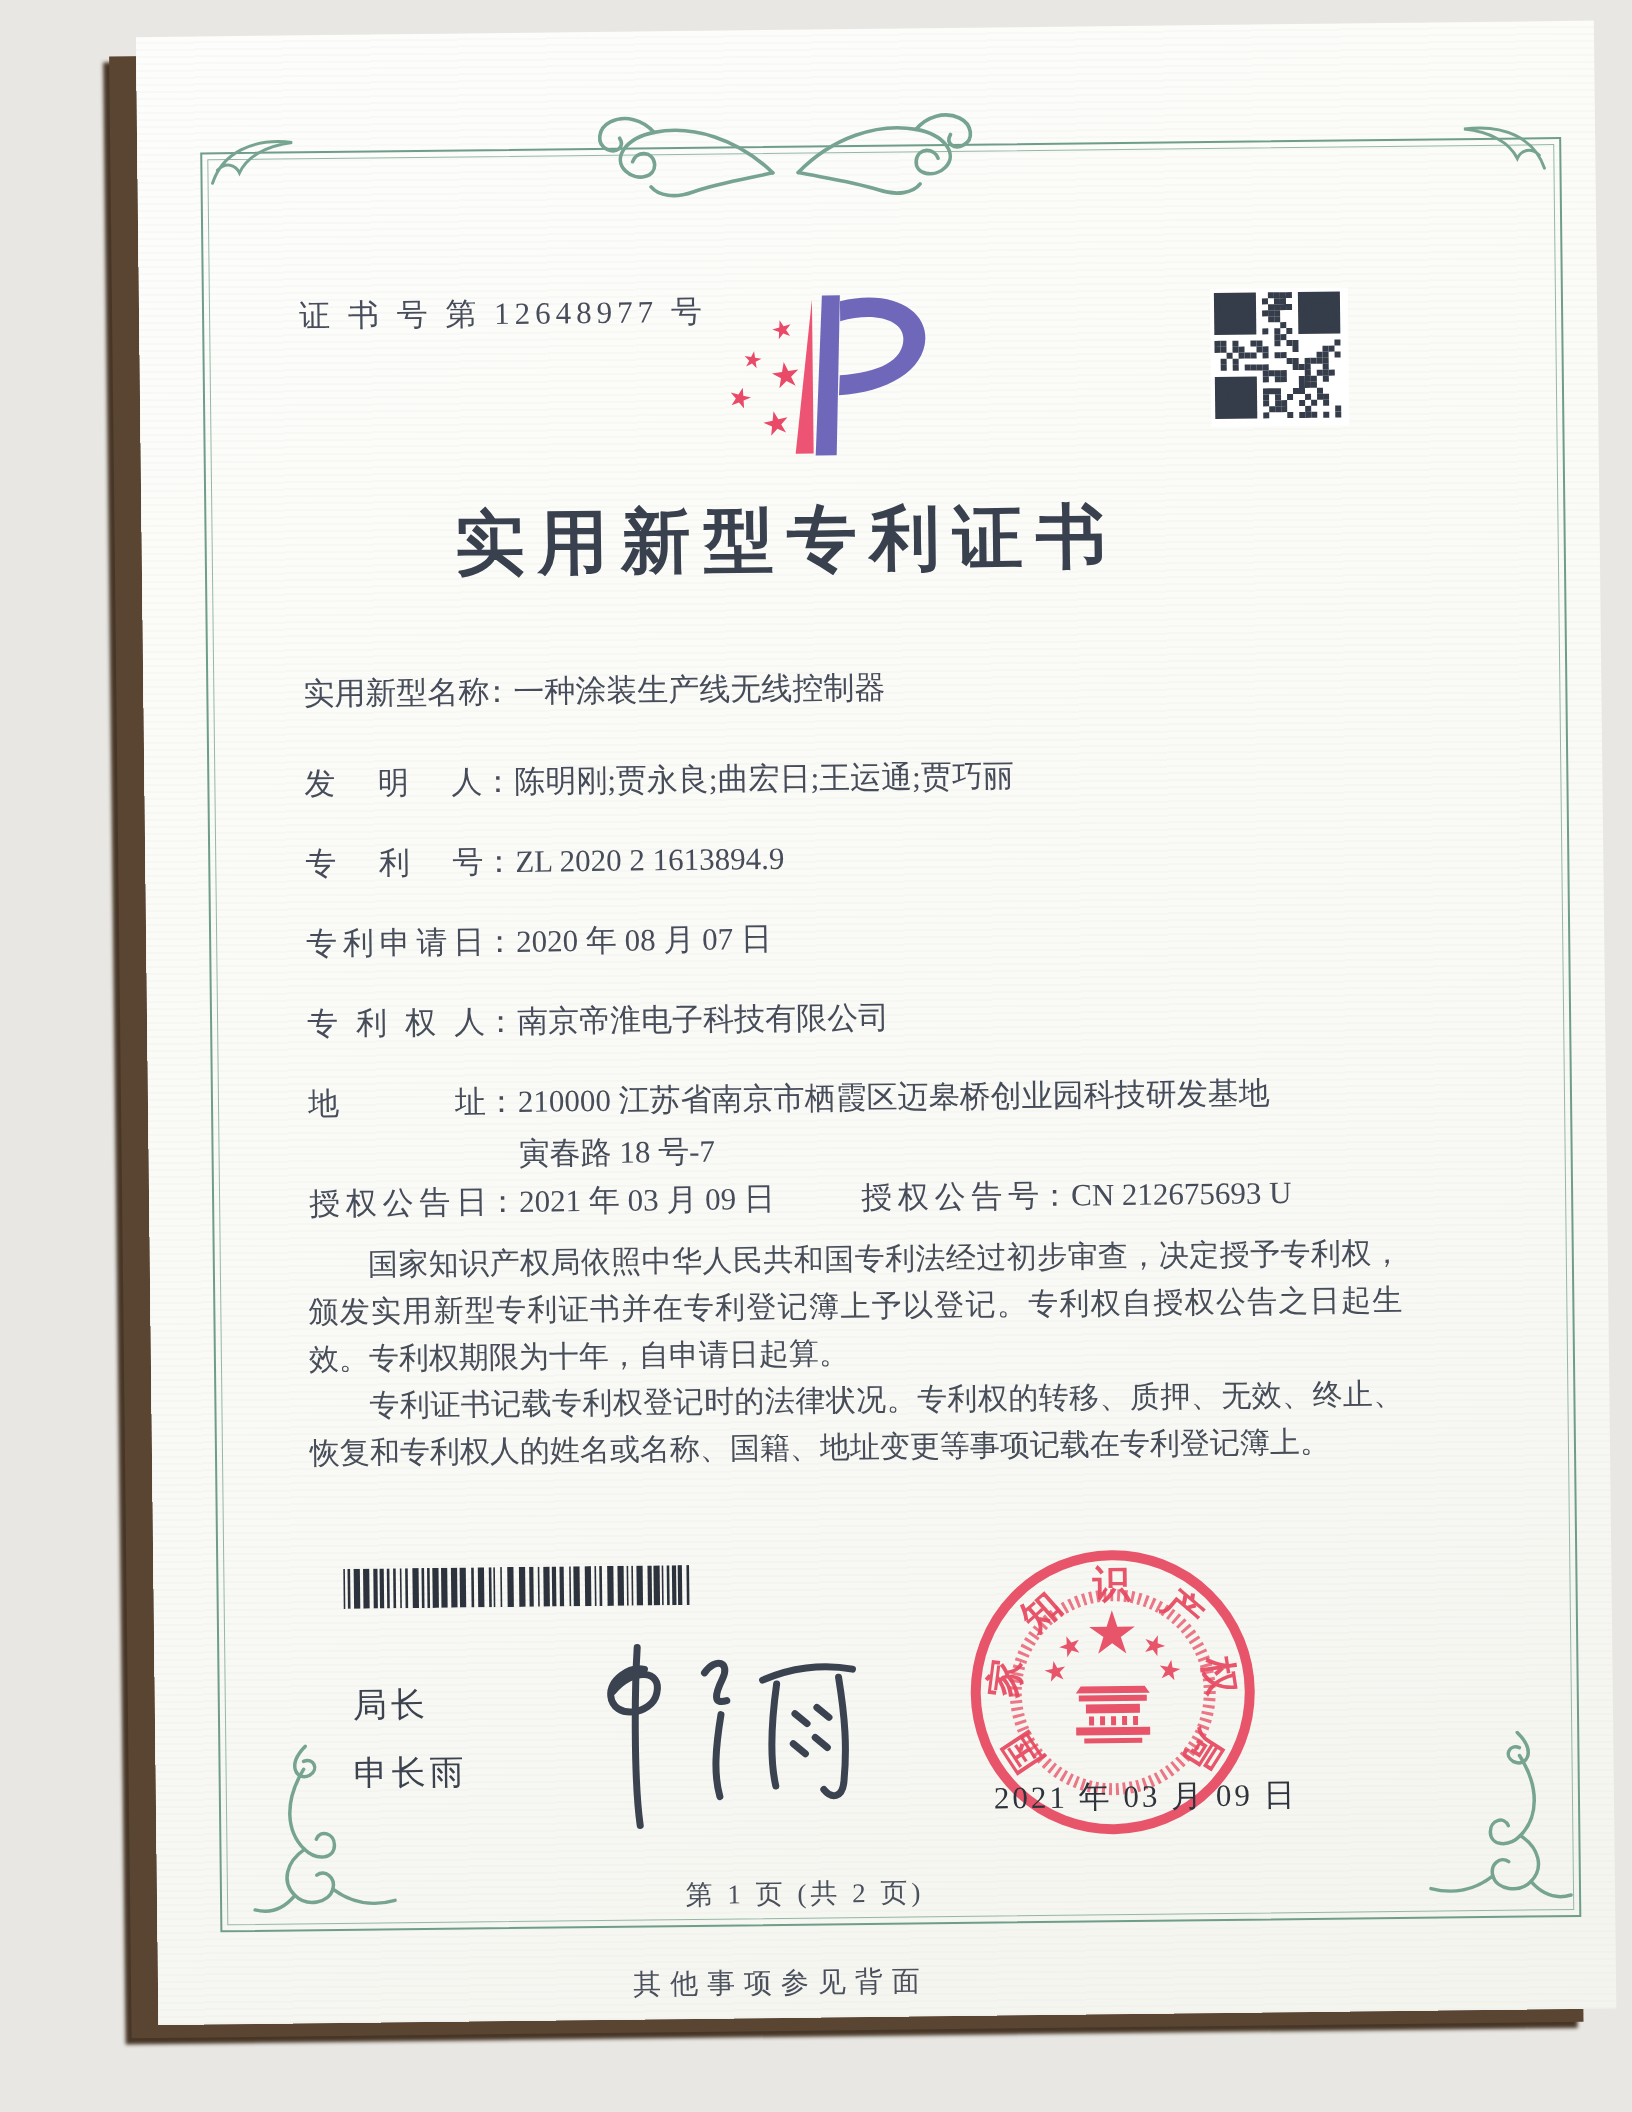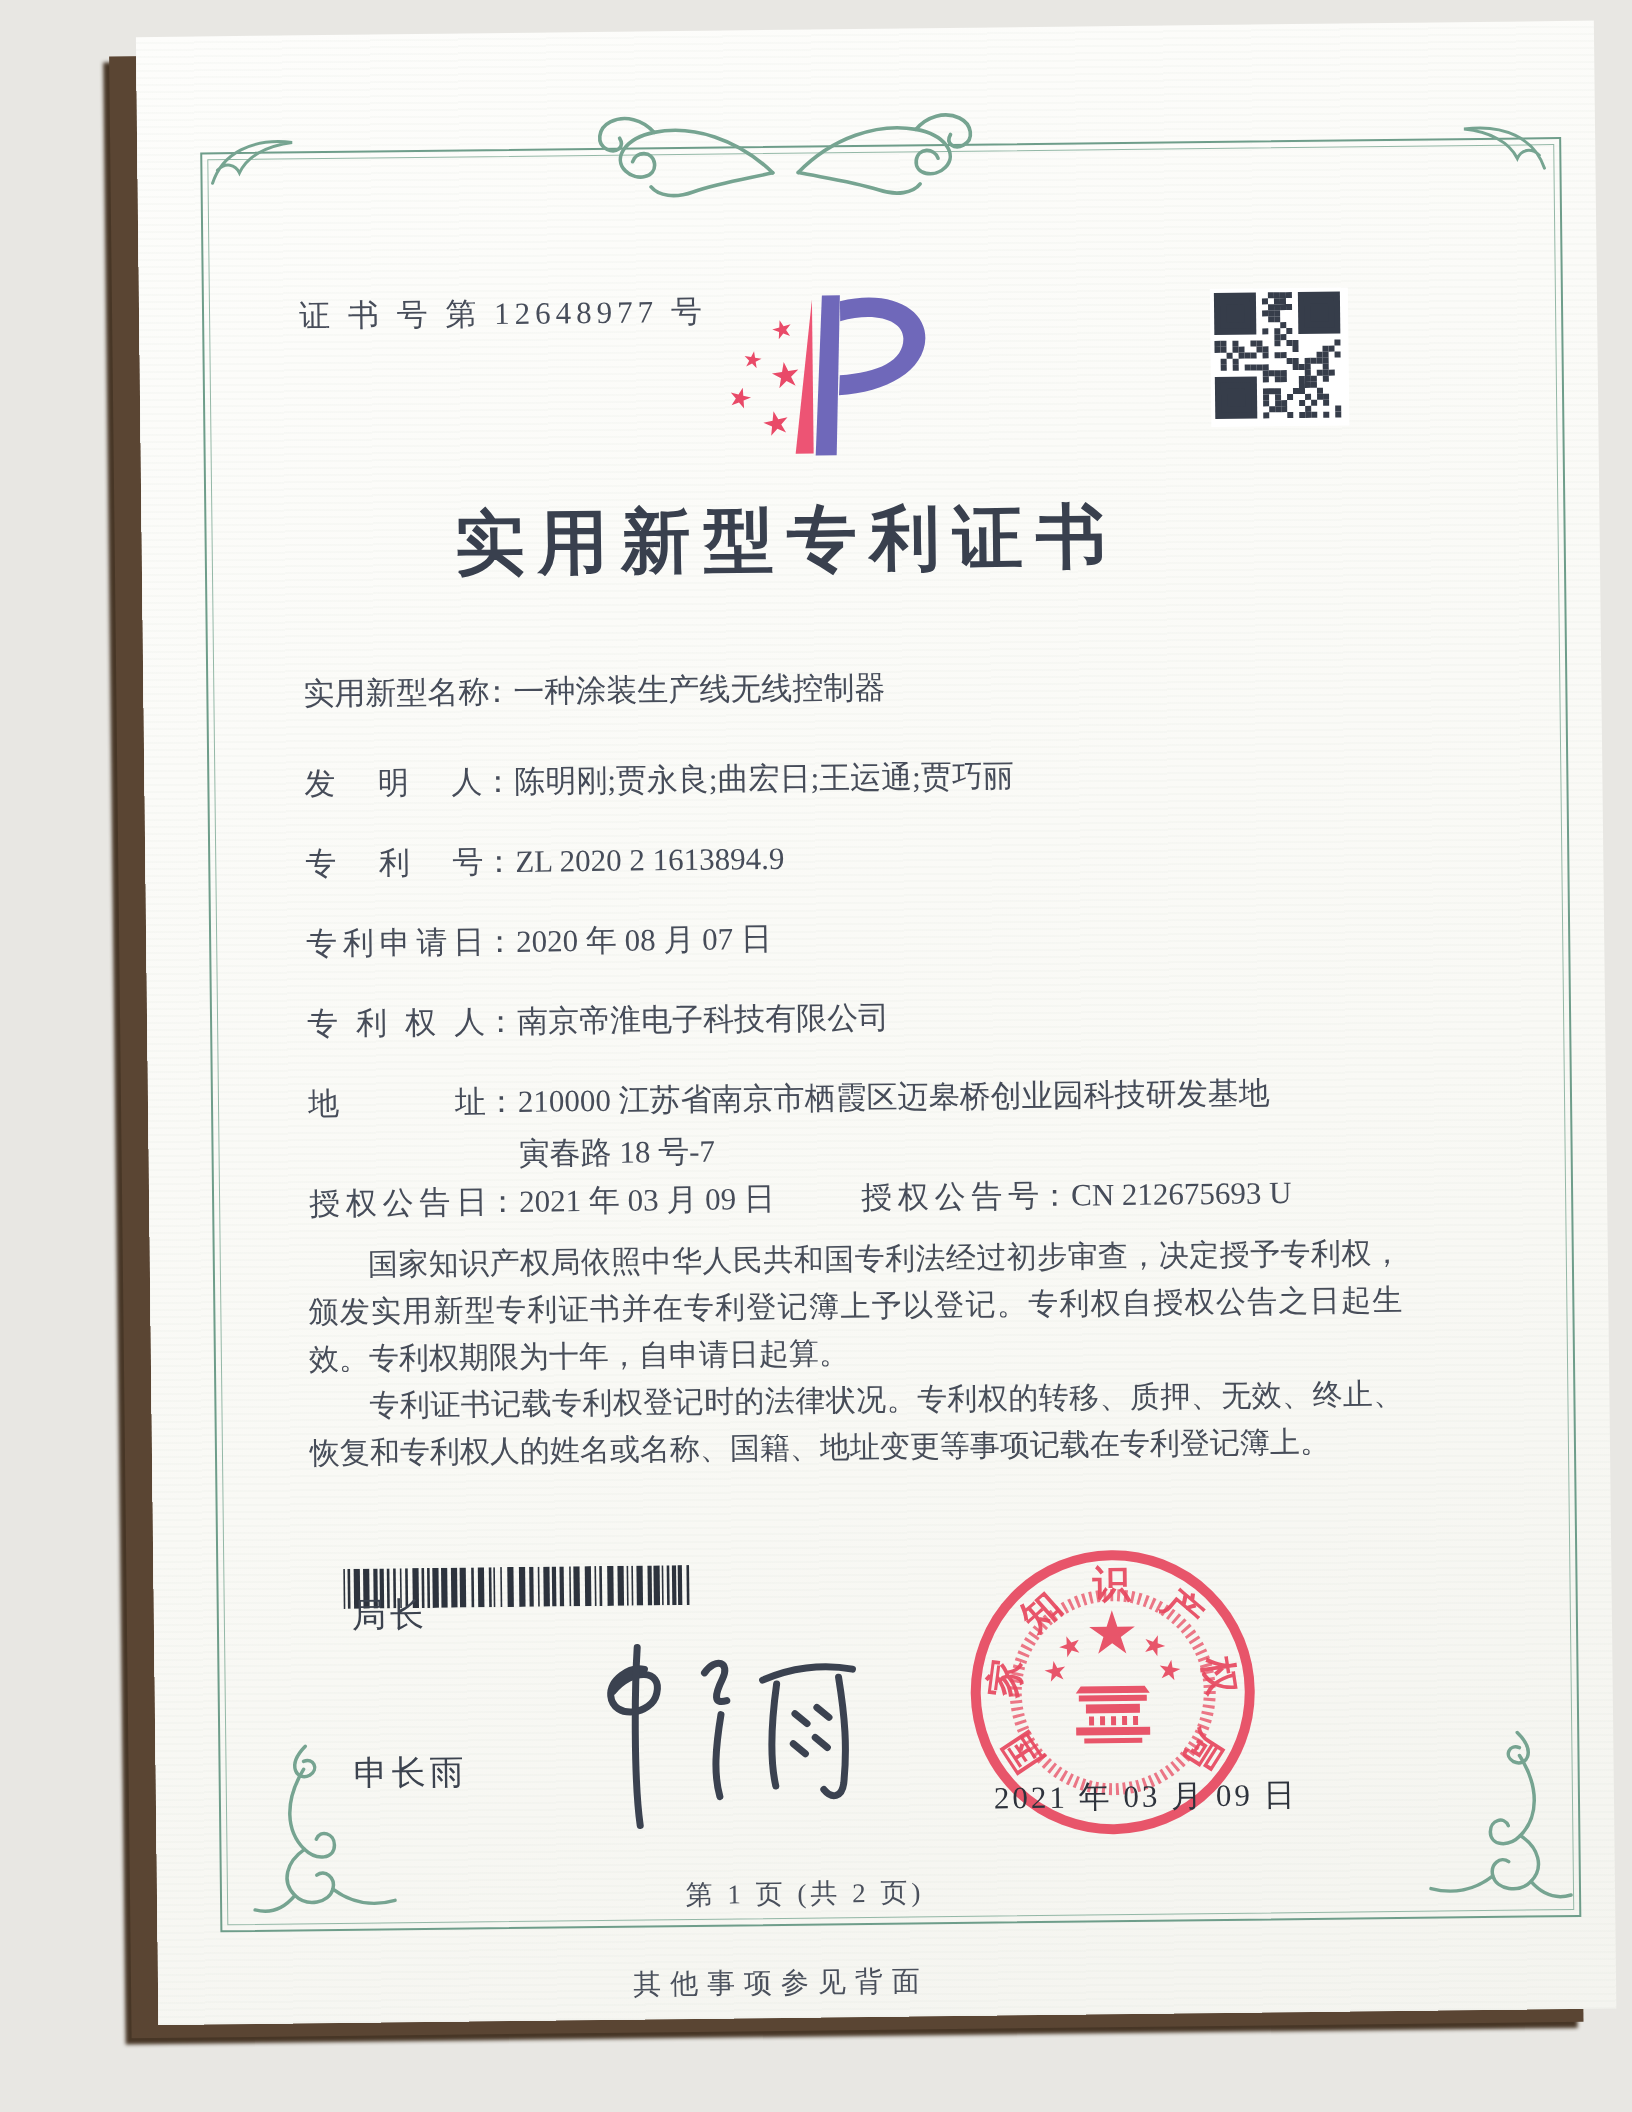--- a/index.html
+++ b/index.html
@@ -351,21 +351,21 @@
         <rect x="306.16817420673004" y="0" width="4.2" height="40"></rect>
         <rect x="312.1428529161694" y="0" width="6.2" height="40"></rect>
         <rect x="320.3749148791539" y="0" width="1.6" height="40"></rect>
         <rect x="325.3829038030388" y="0" width="2.6" height="40"></rect>
         <rect x="330.57211574463736" y="0" width="4.2" height="40"></rect>
         <rect x="336.402000157536" y="0" width="4.2" height="40"></rect>
         <rect x="345.1475780076103" y="0" width="2.6" height="40"></rect>
       </svg>
   </div>
 
-  <div class="dir" style="top:1558px">局长</div>
+  <div class="dir" style="top:1648px">局长</div>
   <div class="dir" style="top:1716px">申长雨</div>
 
   <div class="signature">
     <svg viewBox="0 0 320 210">
       <g fill="none" stroke="#3b4250" stroke-width="7" stroke-linecap="round">
         <path d="M58,62 C78,38 108,40 102,64 C97,86 58,90 56,66 C55,50 75,36 90,40"></path>
         <path d="M83,18 C80,60 78,150 84,196"></path>
         <path d="M150,44 C162,28 176,34 168,50 C160,66 158,76 172,72"></path>
         <path d="M166,86 C160,120 158,146 164,168"></path>
         <path d="M208,52 C235,40 268,36 298,42"></path>

